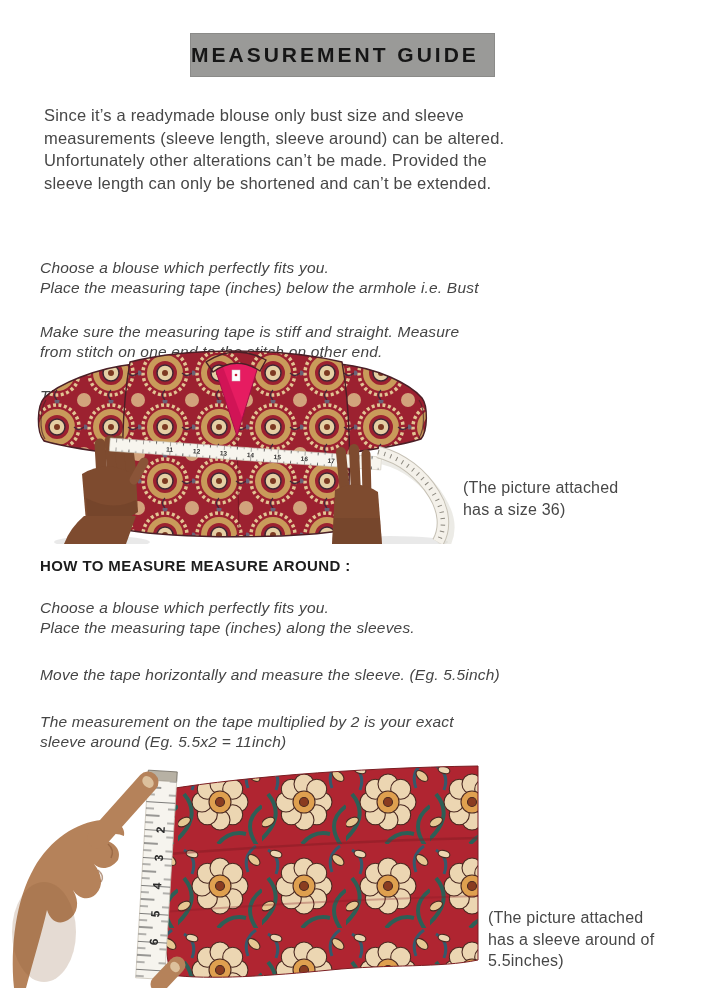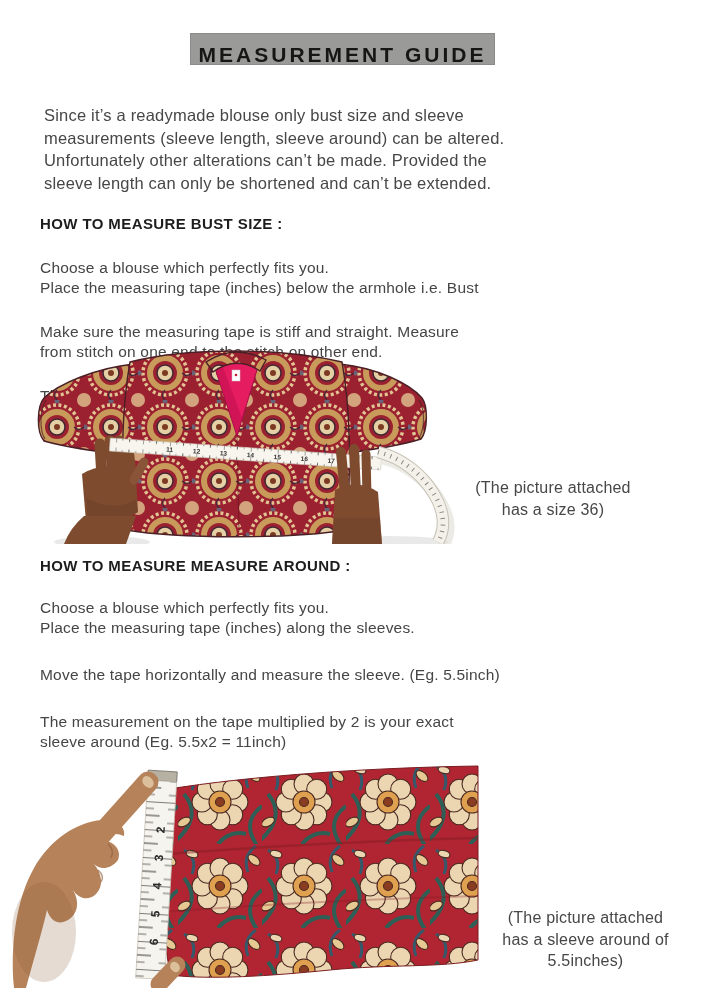--- a/index.html
+++ b/index.html
@@ -1,69 +1,68 @@
 <!DOCTYPE html>
 <html><head>
 <meta charset="utf-8">
 <style>
   html,body { margin:0; padding:0; background:#ffffff; }
   .page {
     position:relative; width:707px; height:1000px; background:#ffffff;
     font-family:"Liberation Sans", sans-serif; overflow:hidden;
   }
   .title-bar {
-    position:absolute; left:190px; top:33px; width:305px; height:32px;
+    position:absolute; left:190px; top:33px; width:305px; height:44px;
     background:#9a9a98; border:1px solid #8b8b89; box-sizing:border-box;
     color:#161616; font-weight:bold; font-size:21px; letter-spacing:3px;
-    text-align:center; line-height:42px;
+    line-height:42px;
   }
   .intro {
     position:absolute; left:44px; top:104px; width:480px; margin:0;
     font-size:16.5px; line-height:22.5px; color:#474747;
     letter-spacing:0.2px; white-space:pre-line;
   }
   .section-heading {
     position:absolute; margin:0; font-size:15px; font-weight:bold;
     color:#1d1d1d; letter-spacing:0.4px;
   }
   #h-bust   { left:40px; top:215px; }
   #h-sleeve { left:40px; top:557px; }
   .steps {
     position:absolute; left:40px; width:630px;
     font-size:15.5px; line-height:20px; color:#454545;
     letter-spacing:0.2px; white-space:pre-line;
   }
   #steps-bust   { top:238px; }
   #steps-sleeve { top:578px; }
-  .steps p { margin:0 0 4px 0; }
+  .steps p { margin:0 0 4px 0;font-style:italic; }
   #steps-sleeve p { margin:0 0 7px 0; }
   .caption {
     position:absolute; font-size:16px; line-height:21.5px; color:#474747;
-    white-space:pre-line; letter-spacing:0.2px;text-align:center;
+    white-space:pre-line; letter-spacing:0.2px;
   }
   #caption-bust   { left:463px; top:477px; width:180px; }
   #caption-sleeve { left:488px; top:907px; width:195px; }
   .photo { position:absolute; display:block; }
   #photo-bust   { left:30px;  top:346px; }
   #photo-sleeve { left:10px;  top:760px; }
   svg text { font-family:"Liberation Sans", sans-serif; }
 </style>
 </head>
 <body>
 
 <div class="page">
 
   <div class="title-bar">MEASUREMENT GUIDE</div>
 
   <p class="intro">Since it’s a readymade blouse only bust size and sleeve
 measurements (sleeve length, sleeve around) can be altered.
 Unfortunately other alterations can’t be made. Provided the
 sleeve length can only be shortened and can’t be extended.</p>
 
-  <h2 class="section-heading" id="h-bust">HOW TO MEASURE BUST SIZE :</h2>
 
   <div class="steps" id="steps-bust">
     <p>Choose a blouse which perfectly fits you.
 Place the measuring tape (inches) below the armhole i.e. Bust</p>
     <p>Make sure the measuring tape is stiff and straight. Measure
 from stitch on one end to the stitch on other end.</p>
     <p>The measurement on the tape is your exact bust size.</p>
   </div>
 
   <svg id="photo-bust" class="photo" width="435" height="198" viewBox="0 0 435 198">

